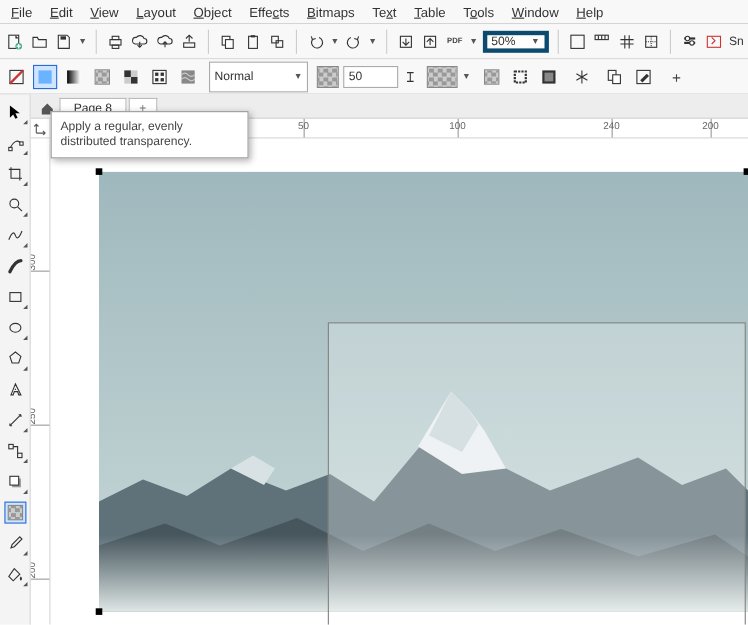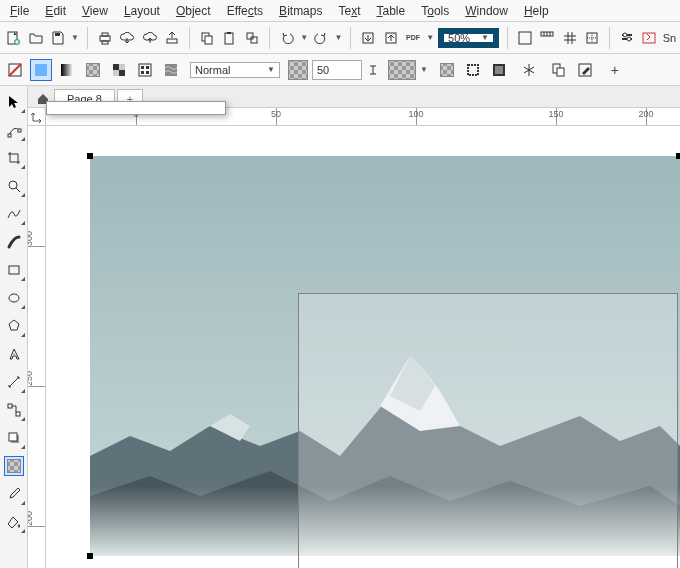--- a/index.html
+++ b/index.html
@@ -4,24 +4,24 @@
 <style>
 * { box-sizing: border-box; margin: 0; padding: 0; font-family: "Segoe UI", Tahoma, sans-serif; }
 body { width: 680px; height: 568px; overflow: hidden; background: #fff; font-size: 12px; color: #333; position: relative; }
 .menubar { height: 22px; display: flex; align-items: center; padding: 0 2px; border-bottom: 1px solid #d0d0d0; background: #f8f8f8; }
 .menubar span { padding: 2px 8px; cursor: default; }
 .menubar span u { text-decoration: underline; }
 .toolbar1 { height: 32px; display: flex; align-items: center; padding: 0 4px; gap: 4px; border-bottom: 1px solid #d0d0d0; background: #f8f8f8; }
 .toolbar1 .sep { width: 1px; height: 22px; background: #ccc; margin: 0 4px; }
 .tbtn { width: 22px; height: 22px; display: flex; align-items: center; justify-content: center; border: 1px solid transparent; cursor: default; color:#444; }
 .tbtn svg { width: 16px; height: 16px; }
-.zoom { width: 70px; height: 20px; border: 6px solid #0c4a6e; display: flex; align-items: center; justify-content: space-between; padding: 0 4px; background: #fff; font-size: 11px; }
+.zoom { width: 70px; height: 20px; border: 4px solid #0c4a6e; display: flex; align-items: center; justify-content: space-between; padding: 0 4px; background: #fff; font-size: 11px; }
 .toolbar2 { height: 32px; display: flex; align-items: center; padding: 0 4px; gap: 4px; border-bottom: 1px solid #d0d0d0; background: #f8f8f8; }
 .toolbar2 .tbtn.selected { border: 1px solid #2a6bd6; background: #cfe4ff; }
-.merge-select { width: 90px; height: 16px; border: 1px solid #aaa; display: flex; align-items: center; justify-content: space-between; padding: 0 4px; background: #fff; font-size: 11px; }
+.merge-select { width: 90px; height: 28px; border: 1px solid #aaa; display: flex; align-items: center; justify-content: space-between; padding: 0 4px; background: #fff; font-size: 11px; }
 .num-in { width: 50px; height: 20px; border: 1px solid #aaa; background: #fff; font-size: 11px; padding: 0 4px; display:flex; align-items:center; }
 .checker { width: 20px; height:20px; background:
   repeating-conic-gradient(#999 0% 25%, #ccc 0% 50%) 50% / 8px 8px;
   border:1px solid #888;
 }
 .workarea { position: absolute; top: 86px; left: 0; right: 0; bottom: 0; display: flex; }
 .toolbox { width: 28px; background: #f4f4f4; border-right: 1px solid #d0d0d0; display: flex; flex-direction: column; align-items: center; padding-top: 6px; gap: 8px; }
 .toolbox .tool { width: 20px; height: 20px; display: flex; align-items: center; justify-content: center; cursor: default; color:#333; position:relative; }
 .toolbox .tool.sel { background:#cfe4ff; border:1px solid #2a6bd6; }
 .toolbox .tool svg { width: 16px; height: 16px; }
@@ -433,21 +433,21 @@
         </svg>
       </div>
     <div class="ruler-h">
       <div class="tick" style="left:90px;"></div>
         <div class="lbl" style="left:90px;">0</div>
       <div class="tick" style="left:230px;"></div>
         <div class="lbl" style="left:230px;">50</div>
       <div class="tick" style="left:370px;"></div>
         <div class="lbl" style="left:370px;">100</div>
       <div class="tick" style="left:510px;"></div>
-        <div class="lbl" style="left:510px;">150</div>
+        <div class="lbl" style="left:510px;">240</div>
       <div class="tick" style="left:600px;"></div>
         <div class="lbl" style="left:600px;">200</div>
     </div>
     <div class="ruler-v">
       <div class="tick" style="top:120px;"></div>
         <div class="lbl" style="top:120px;">300</div>
       <div class="tick" style="top:260px;"></div>
         <div class="lbl" style="top:260px;">250</div>
       <div class="tick" style="top:400px;"></div>
         <div class="lbl" style="top:400px;">200</div>
@@ -485,13 +485,14 @@
       <div class="handle tr" style="left:630px;"></div>
       <div class="handle bl" style="top:427px;"></div>
 
       <div class="sel-rect"></div>
 
     </div>
   </div>
 </div>
 
 <div class="tooltip">
+  <div class="tt-body">Apply a regular, evenly distributed transparency.</div>
 </div>
 
 </body></html>

